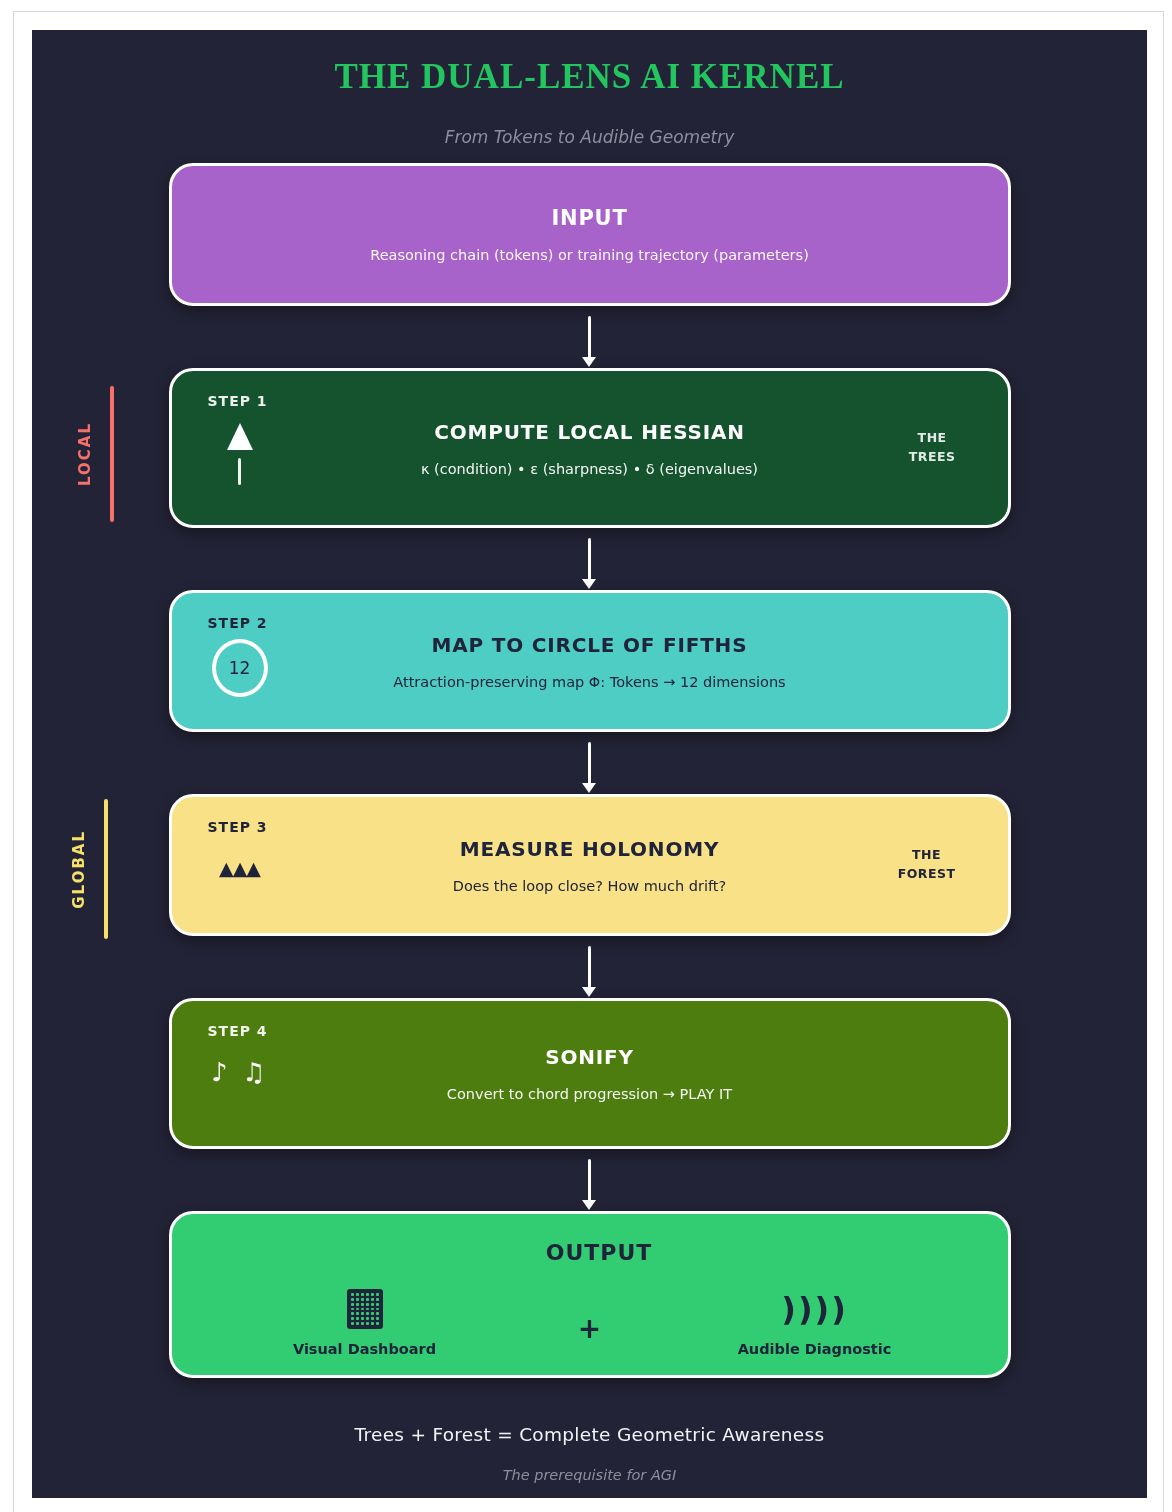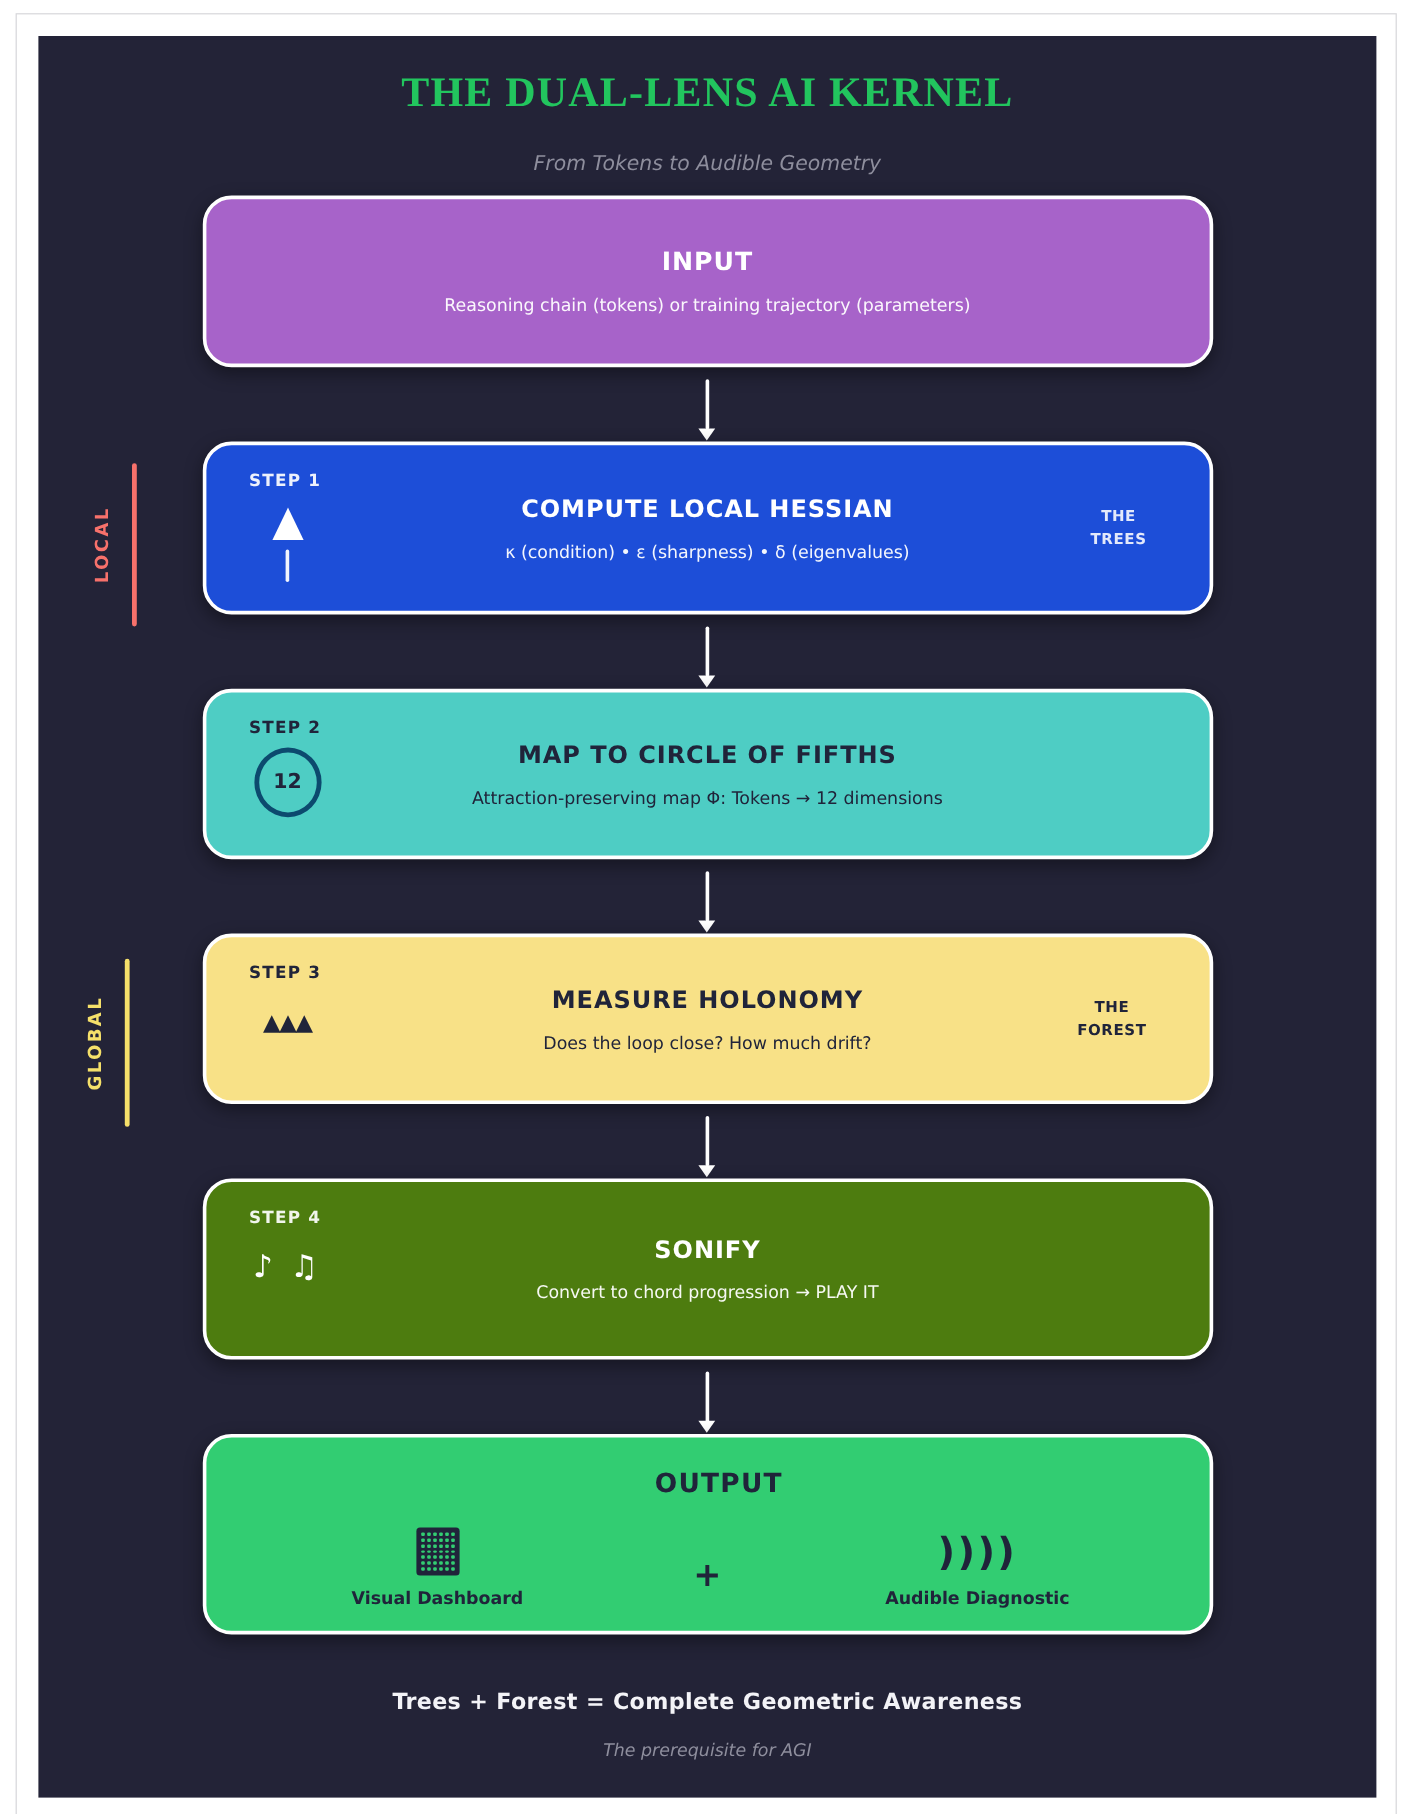--- a/index.html
+++ b/index.html
@@ -18,44 +18,44 @@
   
   .flow { width:842px; margin-top:16px; display:flex; flex-direction:column; }
   .node { position:relative; width:100%; border:3px solid #ffffff; border-radius:24px;
           box-shadow:0 5px 14px rgba(0,0,0,0.38); }
   .node-center { height:100%; display:flex; flex-direction:column; align-items:center;
                  justify-content:center; gap:17px; text-align:center; }
   .node-title { font-size:20px; font-weight:bold; letter-spacing:0.8px; }
   .node-desc  { font-size:14.5px; }
 
   .n-input  { height:143px; background:#a763c9; }
-  .n-step1  { height:144px; background:#1d4ed8; }
+  .n-step1  { height:160px; background:#14532d; }
   .n-step2  { height:142px; background:#4ecdc4; }
   .n-step3  { height:142px; background:#f8e187; }
   .n-step4  { height:151px; background:#4d7c0f; }
   .n-output { height:167px; background:#32cd72; }
 
   .light-text .node-title { color:#ffffff; }
   .light-text .node-desc  { color:rgba(255,255,255,0.95); }
   .dark-text  .node-title { color:#20243a; }
   .dark-text  .node-desc  { color:#20243a; }
 
   .step-tag { position:absolute; top:22px; left:36px; font-size:14px; font-weight:bold;
               letter-spacing:1px; }
   .tag-light { color:rgba(255,255,255,0.92); }
   .tag-dark  { color:#20243a; }
 
   .icon-col { position:absolute; top:52px; left:36px; width:64px;
               display:flex; flex-direction:column; align-items:center; }
   .tree-triangle { width:0; height:0; border-left:13px solid transparent;
                    border-right:13px solid transparent; border-bottom:27px solid #ffffff; }
   .tree-trunk { width:3px; height:27px; background:#fffffff0; margin-top:8px; border-radius:2px; }
-  .circle-12 { margin-top:-6px; width:56px; height:58px; border:4px solid #0c4a6e;
+  .circle-12 { margin-top:-6px; width:56px; height:58px; border:4px solid #ffffff;
                border-radius:50%; display:flex; align-items:center; justify-content:center;
-               font-size:17px; font-weight:bold; color:#20243a; }
+               font-size:17px; font-weight:normal; color:#20243a; }
   .tri-row { margin-top:8px; font-size:19px; letter-spacing:-1px; color:#20243a; }
   .notes { margin-top:4px; font-size:26px; color:#ffffff; letter-spacing:3px; }
 
   .side-label { position:absolute; right:52px; top:50%; transform:translateY(-50%);
                 font-size:12.5px; font-weight:bold; letter-spacing:0.5px; line-height:1.5;
                 text-align:center; white-space:pre-line; }
   .side-light { color:rgba(255,255,255,0.88); }
   .side-dark  { color:#20243a; }
 
   
@@ -84,21 +84,21 @@
   .grid-icon { width:36px; height:40px; background:#20243a; border-radius:3px;
                display:grid; grid-template-columns:repeat(6,1fr); gap:2px; padding:4px; }
   .grid-icon i { background:#32cd72; border-radius:1px; }
   .waves { font-size:32px; font-weight:bold; color:#20243a; letter-spacing:2px;
            line-height:1; }
   .plus-col { width:120px; display:flex; justify-content:center; }
   .plus { margin-top:28px; font-size:28px; font-weight:bold; color:#20243a; line-height:1; }
   .out-label { margin-top:10px; font-size:14.5px; font-weight:bold; color:#20243a; }
 
   
-  .footer-headline { margin-top:46px; font-size:18.5px; font-weight:bold; color:#f3f3f7;
+  .footer-headline { margin-top:46px; font-size:18.5px; font-weight:normal; color:#f3f3f7;
                      letter-spacing:0.3px; }
   .footer-tagline { margin-top:22px; font-style:italic; font-size:14.5px; color:#8e8e9d; }
 </style>
 </head>
 <body>
 
 <div class="page">
   <div class="canvas">
 
     <div class="title">THE DUAL-LENS AI KERNEL</div>

